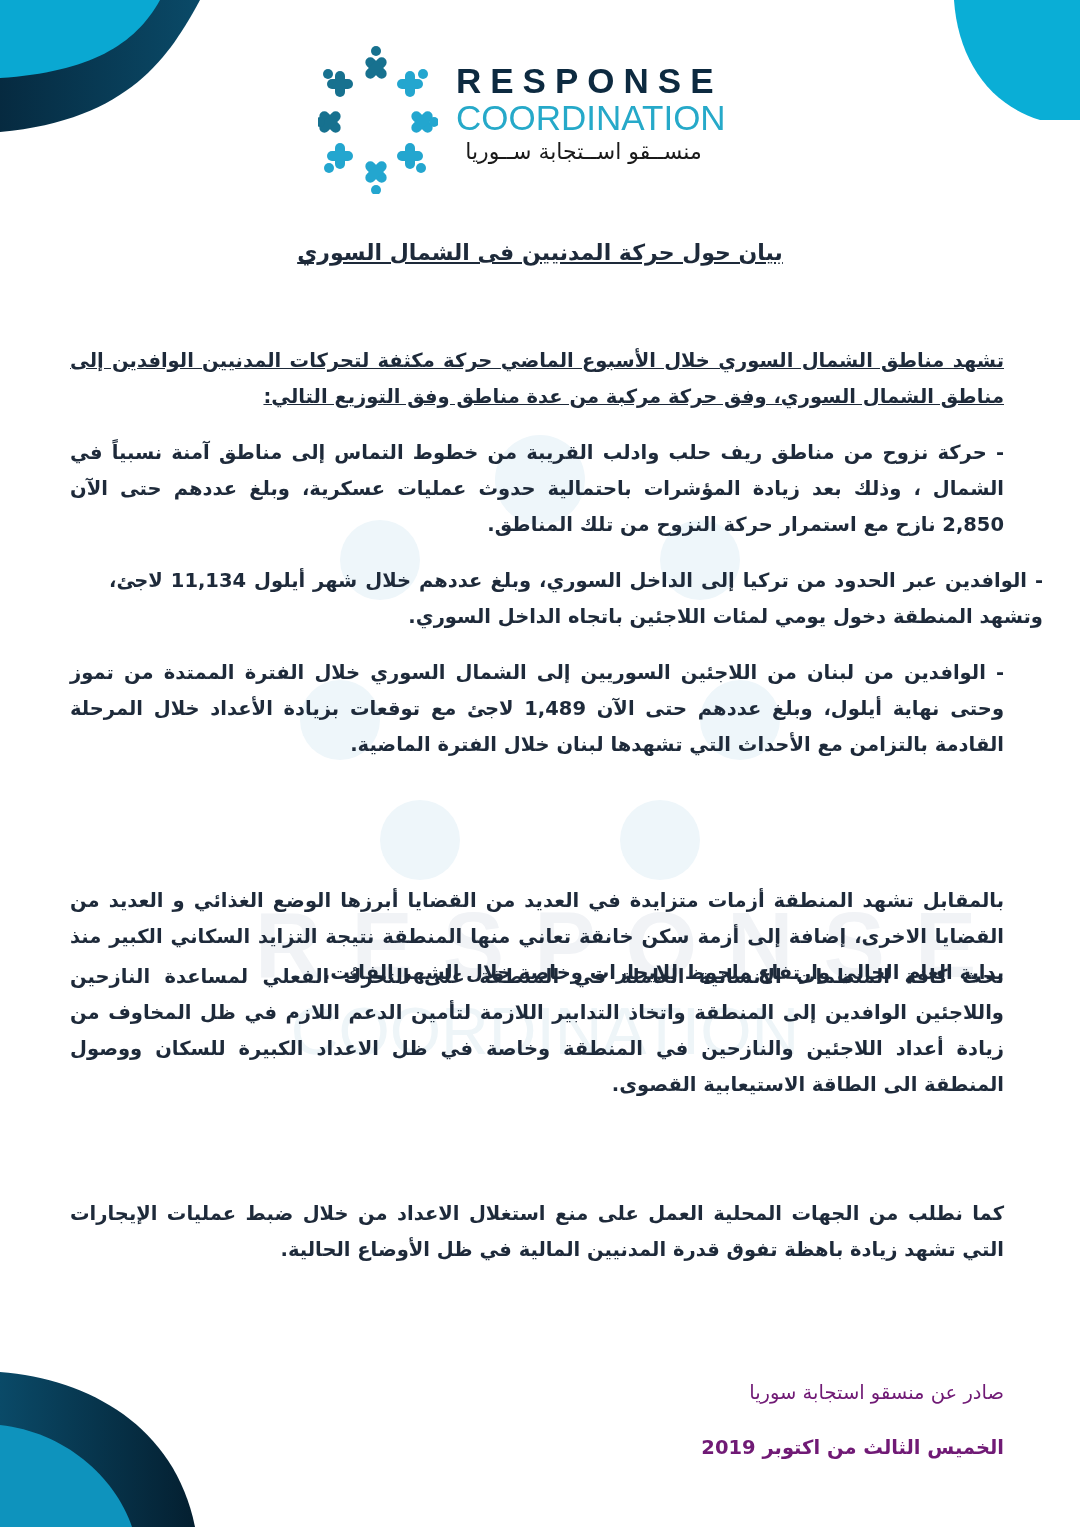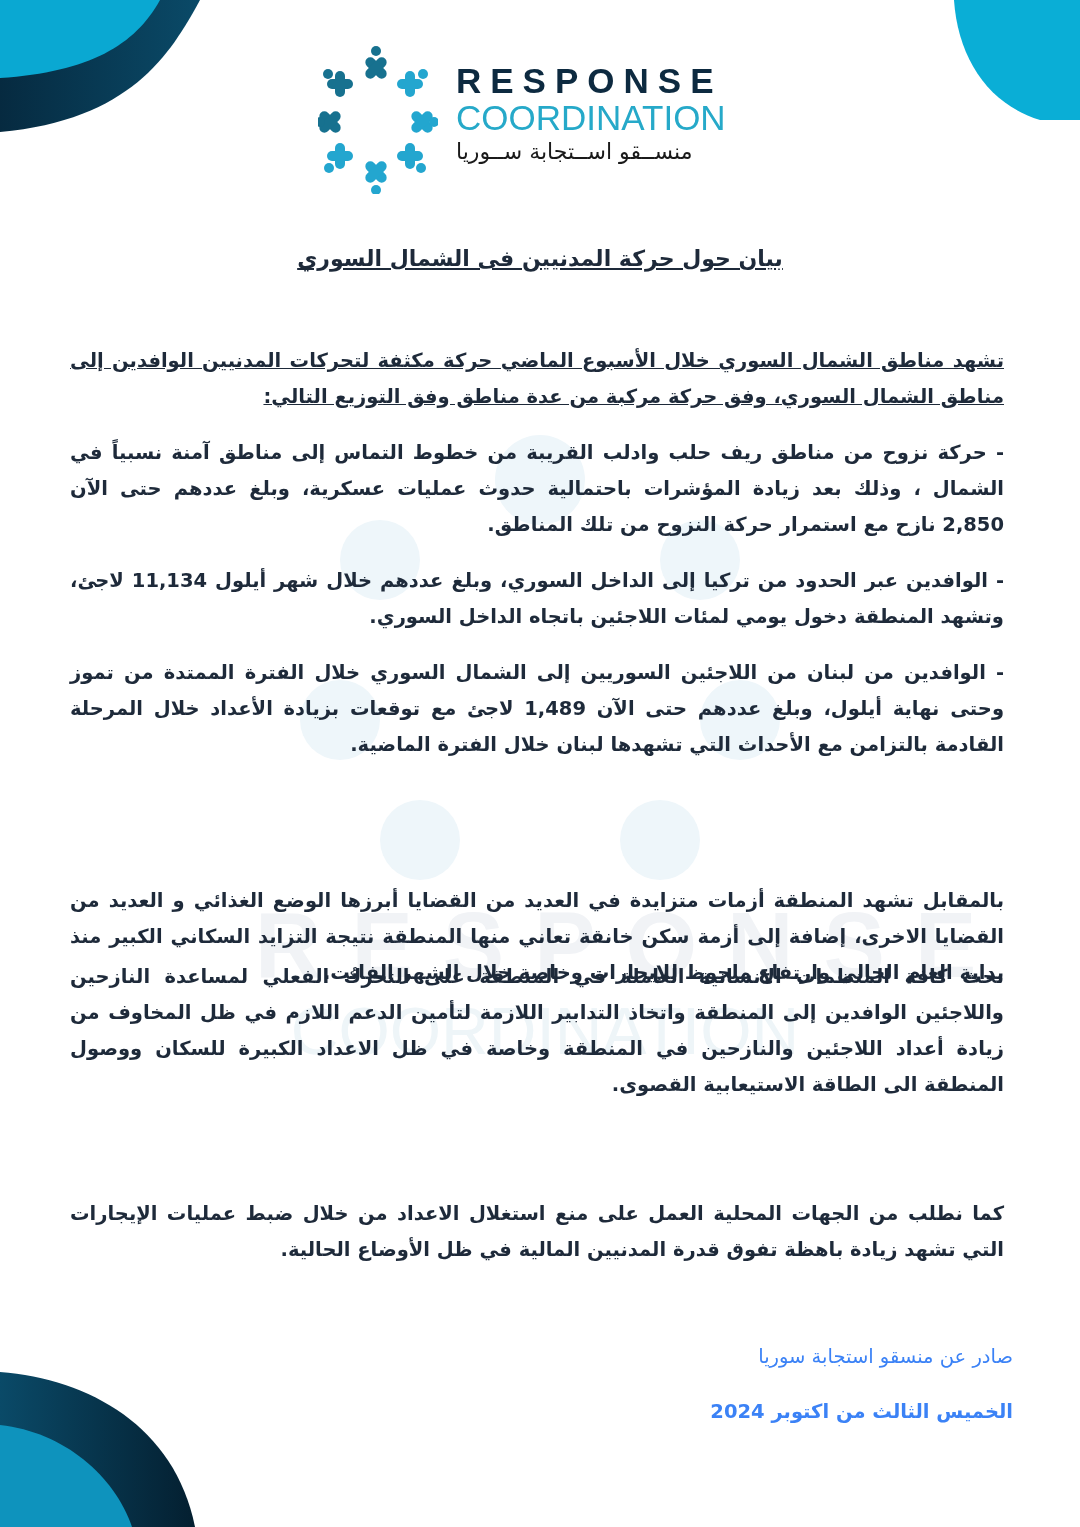--- a/index.html
+++ b/index.html
@@ -19,45 +19,44 @@
   #watermark .wm1 { font-family: "Liberation Sans", sans-serif; font-weight: bold; font-size: 92px; letter-spacing: 30px; color: #f1f3f6; line-height: 100px; }
   #watermark .wm2 { font-family: "Liberation Sans", sans-serif; font-size: 66px; color: #eef5f8; line-height: 72px; }
   #wm-logo { position: absolute; left: 270px; top: 420px; width: 540px; height: 480px; pointer-events: none; }
 
   
   #logo { position: absolute; left: 318px; top: 44px; width: 410px; height: 150px; }
   #logo-mark { position: absolute; left: 0; top: 0; width: 120px; height: 150px; }
   #logo-text { position: absolute; left: 138px; top: 18px; }
   #logo-text .l1 { font-family: "Liberation Sans", sans-serif; font-weight: bold; font-size: 35px; letter-spacing: 9px; color: #0d2a40; line-height: 38px; }
   #logo-text .l2 { font-family: "Liberation Sans", sans-serif; font-size: 35px; color: #26a9c9; line-height: 36px; letter-spacing: 0px; }
-  #logo-text .l3 { font-size: 22px; color: #1a1a1a; direction: rtl; text-align: left; width: 255px; line-height: 32px; }
+  #logo-text .l3 { font-size: 22px; color: #1a1a1a; direction: rtl; text-align: center; width: 255px; line-height: 32px; }
 
   
   #doc-title {
     position: absolute; left: 0; width: 1080px; top: 240px; text-align: center;
     font-weight: bold; font-size: 22px; text-decoration: underline; direction: rtl;
     color: #1e2a3a;
-    margin-top: 6px;
   }
 
   .para {
     position: absolute; left: 70px; width: 934px; direction: rtl; text-align: justify;
     text-align-last: right;
     font-weight: bold; font-size: 19.5px; line-height: 36px; color: #1e2a3a;
     margin: 0;
   }
   #p-intro { top: 343px; text-decoration: underline; }
   #p-b1 { top: 435px; }
-  #p-b2 { top: 563px; }
+  #p-b2 { top: 563px; margin-left: 39px; }
   #p-b3 { top: 655px; }
   #p-crisis { top: 883px; }
   #p-call { top: 959px; }
   #p-request { top: 1196px; }
 
-  .sig { position: absolute; right: 67px; direction: rtl; font-weight: bold; font-size: 19.5px; color: #3b82f6; }
+  .sig { position: absolute; right: 76px; direction: rtl; font-weight: bold; font-size: 19.5px; color: #701a75; margin-top: 36px; }
   #sig-issuer { top: 1345px; font-weight: normal; }
   #sig-date { top: 1400px; }
 </style>
 </head>
 <body>
 
 <svg id="corner-tl" class="corner" viewBox="0 0 200 135">
   <defs>
     <linearGradient id="gDarkTL" x1="0" y1="0" x2="1" y2="0">
       <stop offset="0" stop-color="#062a40"></stop>
@@ -137,13 +136,13 @@
 
 <p id="p-intro" class="para">تشهد مناطق الشمال السوري خلال الأسبوع الماضي حركة مكثفة لتحركات المدنيين الوافدين إلى مناطق الشمال السوري، وفق حركة مركبة من عدة مناطق وفق التوزيع التالي:</p>
 <p id="p-b1" class="para">- حركة نزوح من مناطق ريف حلب وادلب القريبة من خطوط التماس إلى مناطق آمنة نسبياً في الشمال ، وذلك بعد زيادة المؤشرات باحتمالية حدوث عمليات عسكرية، وبلغ عددهم حتى الآن 2,850 نازح مع استمرار حركة النزوح من تلك المناطق.</p>
 <p id="p-b2" class="para">- الوافدين عبر الحدود من تركيا إلى الداخل السوري، وبلغ عددهم خلال شهر أيلول 11,134 لاجئ، وتشهد المنطقة دخول يومي لمئات اللاجئين باتجاه الداخل السوري.</p>
 <p id="p-b3" class="para">- الوافدين من لبنان من اللاجئين السوريين إلى الشمال السوري خلال الفترة الممتدة من تموز وحتى نهاية أيلول، وبلغ عددهم حتى الآن 1,489 لاجئ مع توقعات بزيادة الأعداد خلال المرحلة القادمة بالتزامن مع الأحداث التي تشهدها لبنان خلال الفترة الماضية.</p>
 <p id="p-crisis" class="para">بالمقابل تشهد المنطقة أزمات متزايدة في العديد من القضايا أبرزها الوضع الغذائي و العديد من القضايا الاخرى، إضافة إلى أزمة سكن خانقة تعاني منها المنطقة نتيجة التزايد السكاني الكبير منذ بداية العام الحالي وارتفاع ملحوظ للإيجارات وخاصة خلال الشهر الفائت.</p>
 <p id="p-call" class="para">نحث كافة المنظمات الانسانية العاملة في المنطقة على التحرك الفعلي لمساعدة النازحين واللاجئين الوافدين إلى المنطقة واتخاذ التدابير اللازمة لتأمين الدعم اللازم في ظل المخاوف من زيادة أعداد اللاجئين والنازحين في المنطقة وخاصة في ظل الاعداد الكبيرة للسكان ووصول المنطقة الى الطاقة الاستيعابية القصوى.</p>
 <p id="p-request" class="para">كما نطلب من الجهات المحلية العمل على منع استغلال الاعداد من خلال ضبط عمليات الإيجارات التي تشهد زيادة باهظة تفوق قدرة المدنيين المالية في ظل الأوضاع الحالية.</p>
 
 <div id="sig-issuer" class="sig">صادر عن منسقو استجابة سوريا</div>
-<div id="sig-date" class="sig">الخميس الثالث من اكتوبر 2024</div>
+<div id="sig-date" class="sig">الخميس الثالث من اكتوبر 2019</div>
 
 </body></html>

